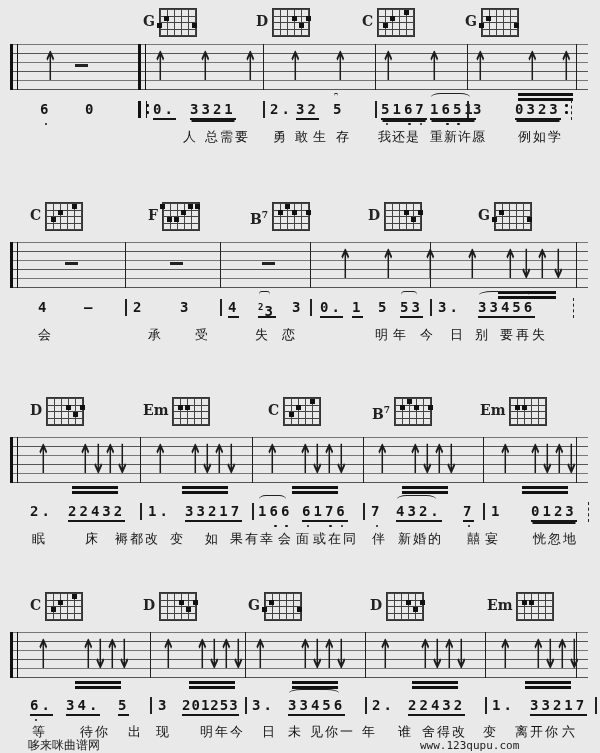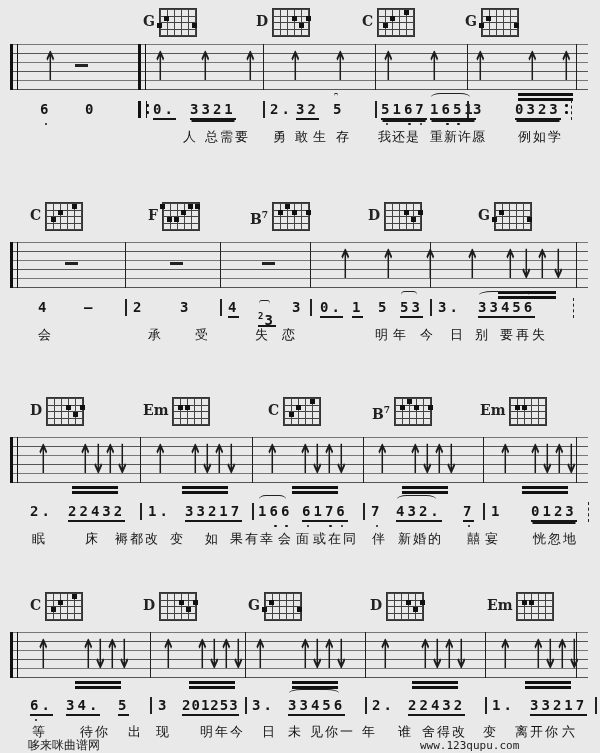--- a/index.html
+++ b/index.html
@@ -216,21 +216,21 @@
       <div class="arw" style="left: 538px;">↓</div>
       <div class="beam" style="left: 488px; width: 58px;"></div>
     </div>
     <div class="grp" style="left: 38px; top: 299px;"><span>4</span></div>
     <div class="grp" style="left: 84px; top: 299px;"><span>–</span></div>
     <div class="mbar" style="left: 125px; top: 299px;"></div>
     <div class="grp" style="left: 133px; top: 299px;"><span>2</span></div>
     <div class="grp" style="left: 180px; top: 299px;"><span>3</span></div>
     <div class="mbar" style="left: 220px; top: 299px;"></div>
     <div class="grp u1" style="left: 228px; top: 299px;"><span>4</span></div>
-    <div class="grp u1 arc" style="left: 258px; top: 308px;"><sup class="grace">2</sup><span>3</span></div>
+    <div class="grp u1 arc" style="left: 258px; top: 299px;"><sup class="grace">2</sup><span>3</span></div>
     <div class="grp" style="left: 292px; top: 299px;"><span>3</span></div>
     <div class="mbar" style="left: 310px; top: 299px;"></div>
     <div class="grp u1" style="left: 320px; top: 299px;"><span>0</span><span>.</span></div>
     <div class="grp u1" style="left: 352px; top: 299px;"><span>1</span></div>
     <div class="grp" style="left: 378px; top: 299px;"><span>5</span></div>
     <div class="grp u1 arc" style="left: 400px; top: 299px;"><span>5</span><span>3</span></div>
     <div class="mbar" style="left: 430px; top: 299px;"></div>
     <div class="grp" style="left: 438px; top: 299px;"><span>3</span><span>.</span></div>
     <div class="grp u1 arc" style="left: 478px; top: 299px;"><span>3</span><span>3</span><span>4</span><span>5</span><span>6</span></div>
     <div class="mbar mdash" style="left: 573px; top: 298px;"></div>

